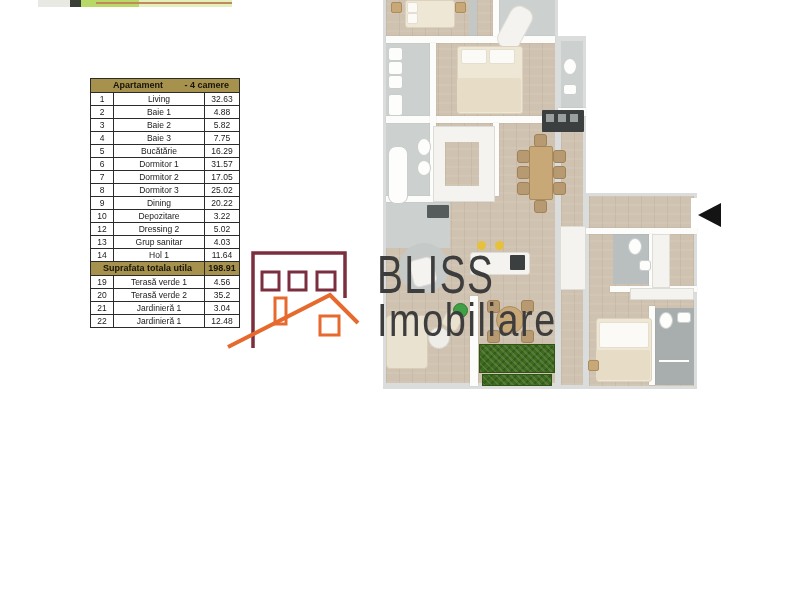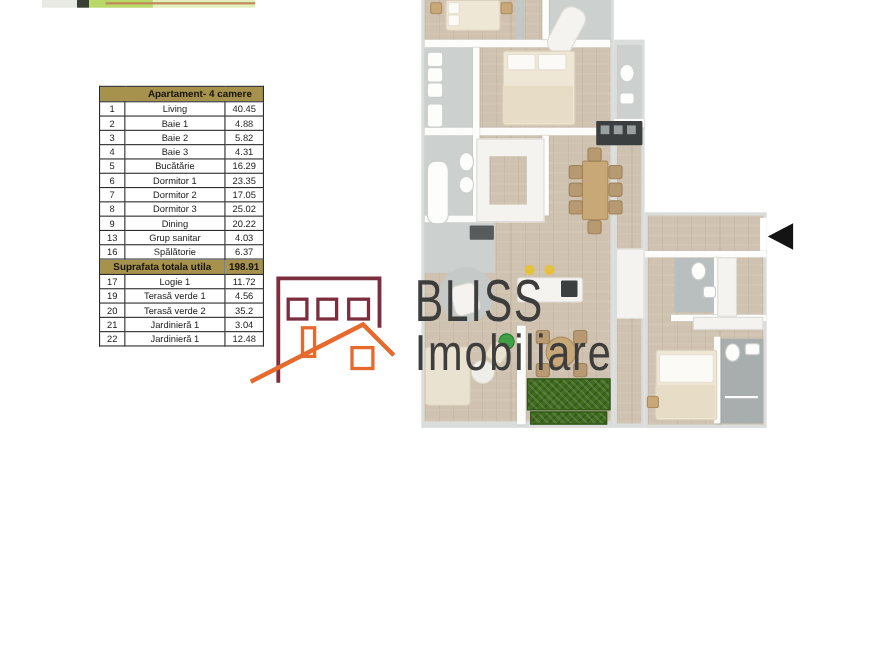--- a/index.html
+++ b/index.html
@@ -6,21 +6,21 @@
   #stage{position:relative;width:800px;height:600px;background:#ffffff;overflow:hidden;
          font-family:"Liberation Sans",sans-serif;}
   .abs{position:absolute;}
 
   
   #area-table{position:absolute;left:90px;top:78px;width:149px;border-collapse:collapse;
               table-layout:fixed;}
   #area-table td{border:1px solid #2b2b2b;text-align:center;padding:0;height:12px;
                  font-size:8.5px;line-height:1;color:#1a1a1a;overflow:hidden;white-space:nowrap;}
   #area-table .gold-row td{background:#a6914d;font-weight:bold;color:#17140a;font-size:9px;height:13px;}
-  #area-table thead .hdr-flex{display:flex;justify-content:flex-end;padding:0 10px 0 22px;
+  #area-table thead .hdr-flex{display:flex;justify-content:space-between;padding:0 10px 0 22px;
                  font-weight:bold;font-size:9px;}
 
   
   .brand-line{position:absolute;color:#3d3d3d;transform-origin:left top;line-height:1;
               letter-spacing:2px;font-weight:400;}
 
   
   #floorplan{position:absolute;left:383px;top:0;width:317px;height:389px;}
   .block{background:#dadddc;}
   .wood{background:#cfc2b0;
@@ -79,101 +79,106 @@
             <span>- 4 camere</span>
           </div>
         </td>
       </tr>
     </thead>
     <tbody>
 
         <tr>
           <td>1</td>
           <td>Living</td>
-          <td>40.45</td>
+          <td>32.63</td>
         </tr>
 
         <tr>
           <td>2</td>
           <td>Baie 1</td>
           <td>4.88</td>
         </tr>
 
         <tr>
           <td>3</td>
           <td>Baie 2</td>
           <td>5.82</td>
         </tr>
 
         <tr>
           <td>4</td>
           <td>Baie 3</td>
-          <td>4.31</td>
+          <td>7.75</td>
         </tr>
 
         <tr>
           <td>5</td>
           <td>Bucătărie</td>
           <td>16.29</td>
         </tr>
 
         <tr>
           <td>6</td>
           <td>Dormitor 1</td>
-          <td>23.35</td>
+          <td>31.57</td>
         </tr>
 
         <tr>
           <td>7</td>
           <td>Dormitor 2</td>
           <td>17.05</td>
         </tr>
 
         <tr>
           <td>8</td>
           <td>Dormitor 3</td>
           <td>25.02</td>
         </tr>
 
         <tr>
           <td>9</td>
           <td>Dining</td>
           <td>20.22</td>
         </tr>
 
-
-
+        <tr>
+          <td>10</td>
+          <td>Depozitare</td>
+          <td>3.22</td>
+        </tr>
+
+
+        <tr>
+          <td>12</td>
+          <td>Dressing 2</td>
+          <td>5.02</td>
+        </tr>
 
         <tr>
           <td>13</td>
           <td>Grup sanitar</td>
           <td>4.03</td>
         </tr>
 
-
-
-        <tr>
-          <td>16</td>
-          <td>Spălătorie</td>
-          <td>6.37</td>
-        </tr>
+        <tr>
+          <td>14</td>
+          <td>Hol 1</td>
+          <td>11.64</td>
+        </tr>
+
+
       </tbody>
     <tbody>
       <tr class="gold-row">
         <td colspan="2">Suprafata totala utila</td>
         <td>198.91</td>
       </tr>
     </tbody>
     <tbody>
 
-        <tr>
-          <td>17</td>
-          <td>Logie 1</td>
-          <td>11.72</td>
-        </tr>
 
 
         <tr>
           <td>19</td>
           <td>Terasă verde 1</td>
           <td>4.56</td>
         </tr>
 
         <tr>
           <td>20</td>

